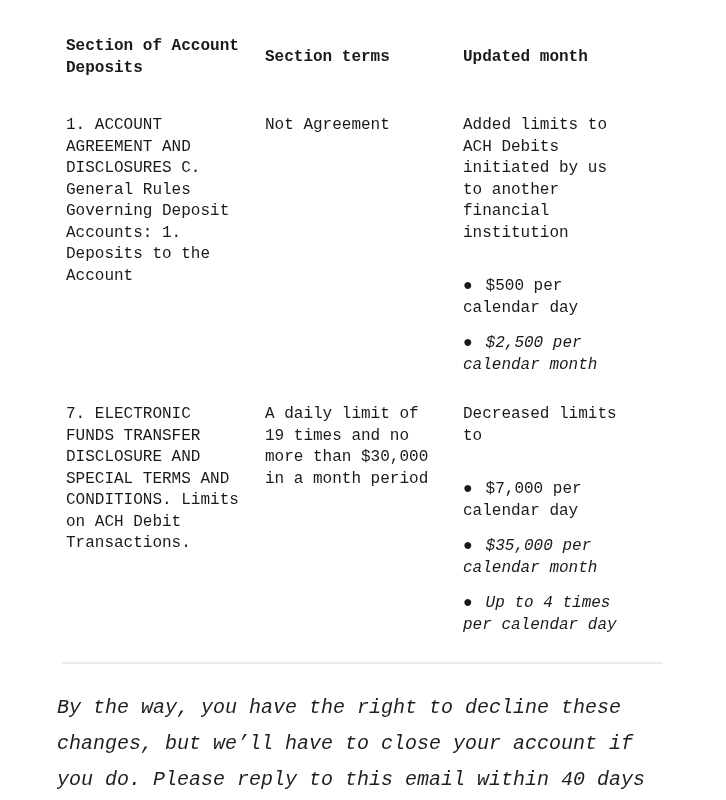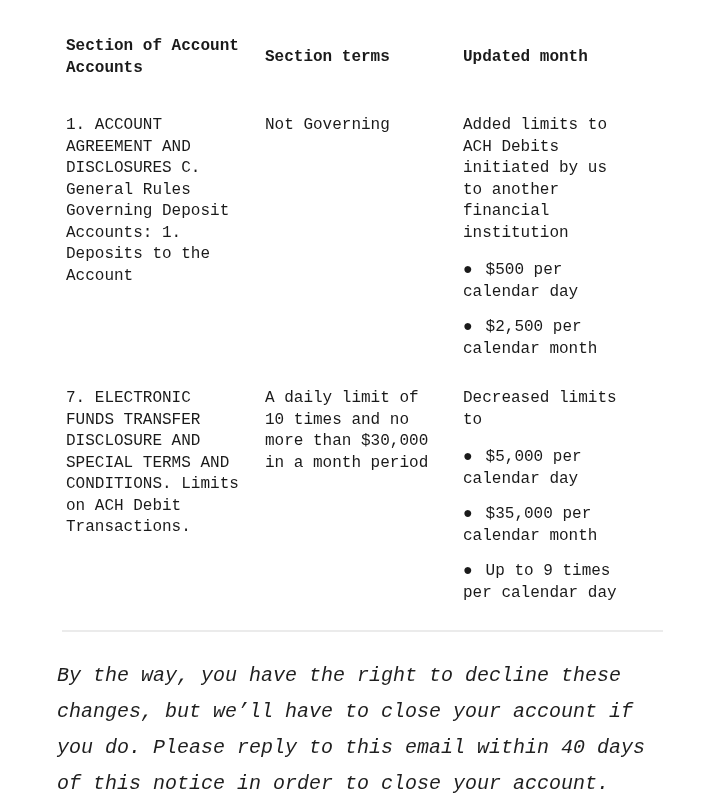--- a/index.html
+++ b/index.html
@@ -38,24 +38,25 @@
   td {
     vertical-align: top;
   }
   tr.row-1 td {
     padding-bottom: 28px;
   }
   .pre {
     white-space: pre-line;
   }
   .bullet-item {
-    margin-top: 16px;
+    margin-top: 32px;
   }
   .bullet-item + .bullet-item {
     margin-top: 14px;
+    font-style: italic;
   }
   .bullet {
     margin-right: 13px;
   }
   hr.divider {
     border: 0;
     border-top: 2px solid #ebebeb;
     width: 601px;
     margin: 26px 0 0 -4px;
   }
@@ -74,36 +75,36 @@
 
   <table class="terms-table">
     <colgroup>
       <col style="width:199px">
       <col style="width:198px">
       <col style="width:200px">
     </colgroup>
     <thead>
       <tr>
         <th><span class="pre">Section of Account
-Accounts</span></th>
+Deposits</span></th>
         <th><span class="pre">Section terms</span></th>
         <th><span class="pre">Updated month</span></th>
       </tr>
     </thead>
     <tbody>
       <tr class="row-1">
         <td><span class="pre">1. ACCOUNT
 AGREEMENT AND
 DISCLOSURES C.
 General Rules
 Governing Deposit
 Accounts: 1.
 Deposits to the
 Account</span></td>
-        <td><span class="pre">Not Governing</span></td>
+        <td><span class="pre">Not Agreement</span></td>
         <td>
           <div><span class="pre">Added limits to
 ACH Debits
 initiated by us
 to another
 financial
 institution</span></div>
           <div class="bullet-item"><span class="bullet">●</span><span class="pre">$500 per
 calendar day</span></div>
           <div class="bullet-item"><span class="bullet">●</span><span class="pre">$2,500 per
@@ -112,31 +113,31 @@
       </tr>
       <tr class="row-2">
         <td><span class="pre">7. ELECTRONIC
 FUNDS TRANSFER
 DISCLOSURE AND
 SPECIAL TERMS AND
 CONDITIONS. Limits
 on ACH Debit
 Transactions.</span></td>
         <td><span class="pre">A daily limit of
-10 times and no
+19 times and no
 more than $30,000
 in a month period</span></td>
         <td>
           <div><span class="pre">Decreased limits
 to</span></div>
-          <div class="bullet-item"><span class="bullet">●</span><span class="pre">$5,000 per
+          <div class="bullet-item"><span class="bullet">●</span><span class="pre">$7,000 per
 calendar day</span></div>
           <div class="bullet-item"><span class="bullet">●</span><span class="pre">$35,000 per
 calendar month</span></div>
-          <div class="bullet-item"><span class="bullet">●</span><span class="pre">Up to 9 times
+          <div class="bullet-item"><span class="bullet">●</span><span class="pre">Up to 4 times
 per calendar day</span></div>
         </td>
       </tr>
     </tbody>
   </table>
 
   <hr class="divider">
 
   <p class="footer-note"><span class="pre">By the way, you have the right to decline these
 changes, but we’ll have to close your account if

